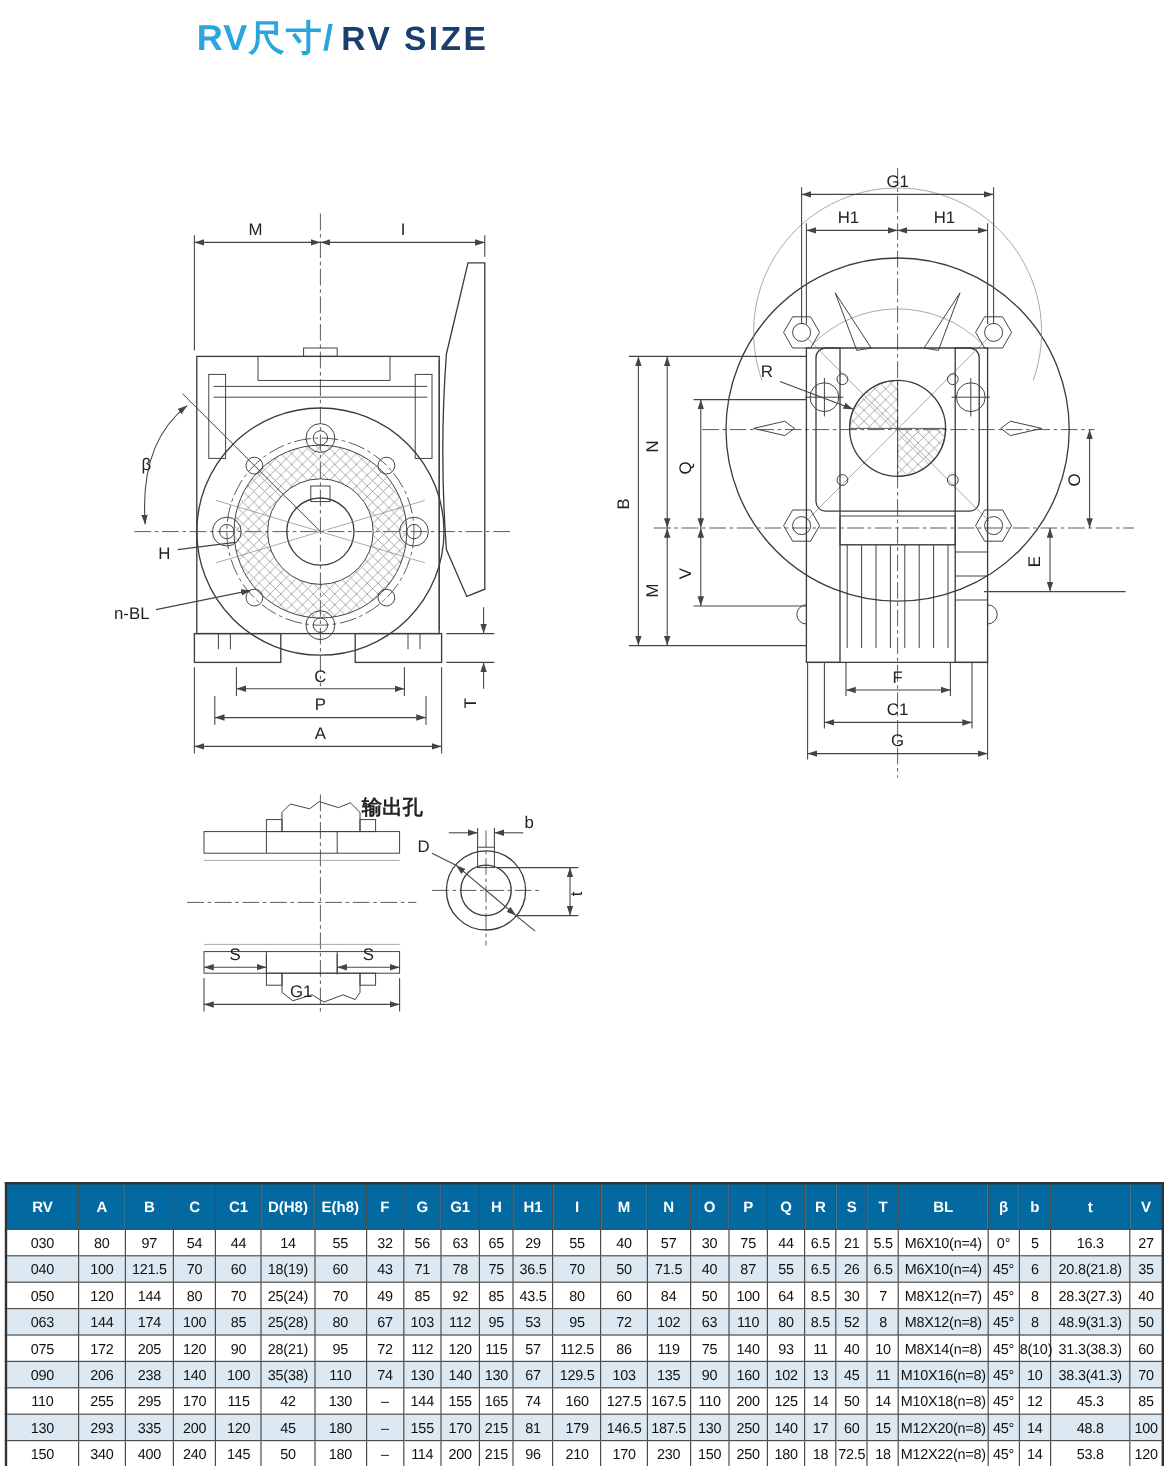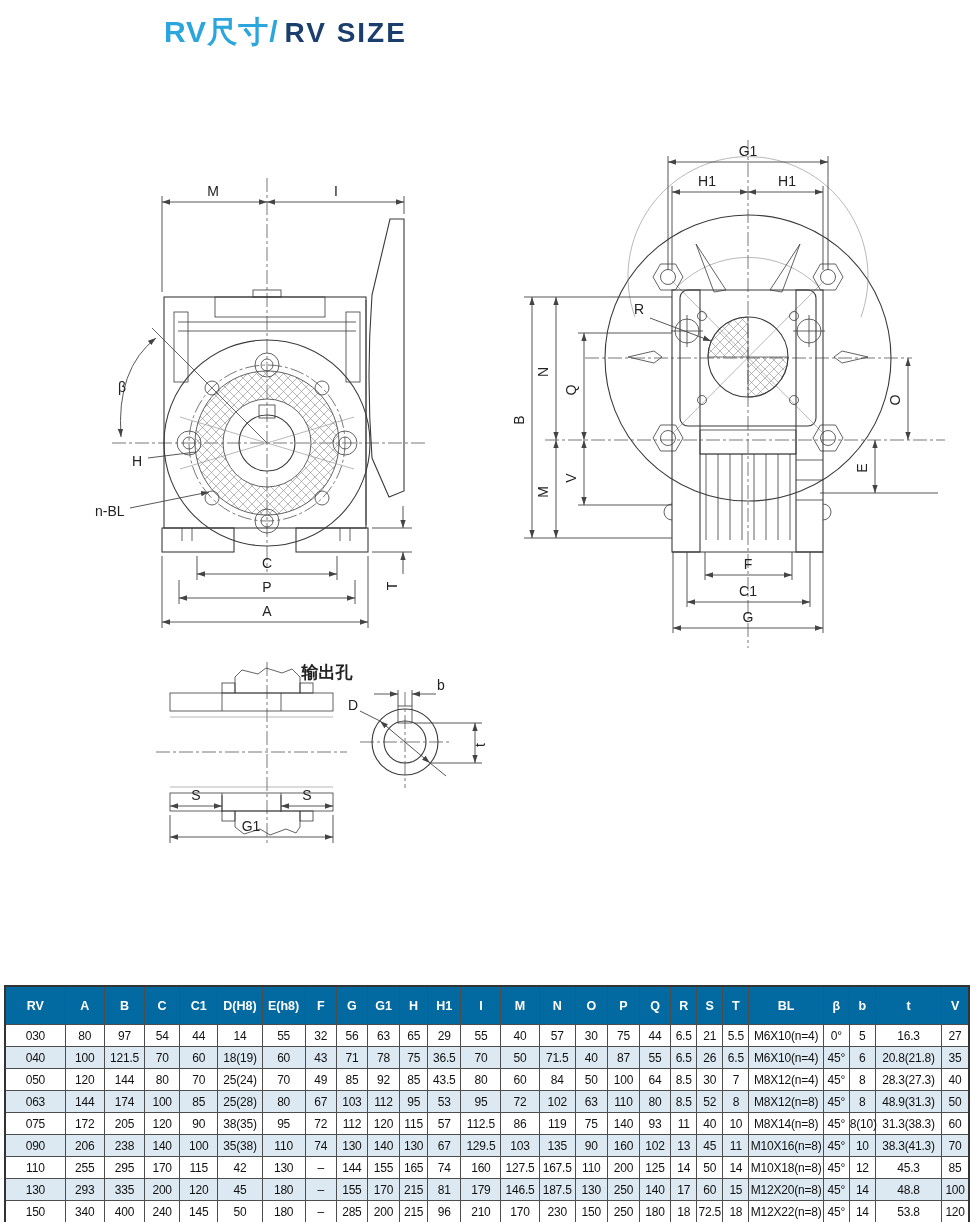--- a/index.html
+++ b/index.html
@@ -432,21 +432,21 @@
         <td>43.5</td>
         <td>80</td>
         <td>60</td>
         <td>84</td>
         <td>50</td>
         <td>100</td>
         <td>64</td>
         <td>8.5</td>
         <td>30</td>
         <td>7</td>
-        <td>M8X12(n=4)</td>
+        <td>M8X12(n=7)</td>
         <td>45°</td>
         <td>8</td>
         <td>28.3(27.3)</td>
         <td>40</td>
       </tr>
       <tr>
         <td>063</td>
         <td>144</td>
         <td>174</td>
         <td>100</td>
@@ -472,21 +472,21 @@
         <td>8</td>
         <td>48.9(31.3)</td>
         <td>50</td>
       </tr>
       <tr>
         <td>075</td>
         <td>172</td>
         <td>205</td>
         <td>120</td>
         <td>90</td>
-        <td>38(35)</td>
+        <td>28(21)</td>
         <td>95</td>
         <td>72</td>
         <td>112</td>
         <td>120</td>
         <td>115</td>
         <td>57</td>
         <td>112.5</td>
         <td>86</td>
         <td>119</td>
         <td>75</td>
@@ -587,21 +587,21 @@
       </tr>
       <tr>
         <td>150</td>
         <td>340</td>
         <td>400</td>
         <td>240</td>
         <td>145</td>
         <td>50</td>
         <td>180</td>
         <td>–</td>
-        <td>285</td>
+        <td>114</td>
         <td>200</td>
         <td>215</td>
         <td>96</td>
         <td>210</td>
         <td>170</td>
         <td>230</td>
         <td>150</td>
         <td>250</td>
         <td>180</td>
         <td>18</td>

